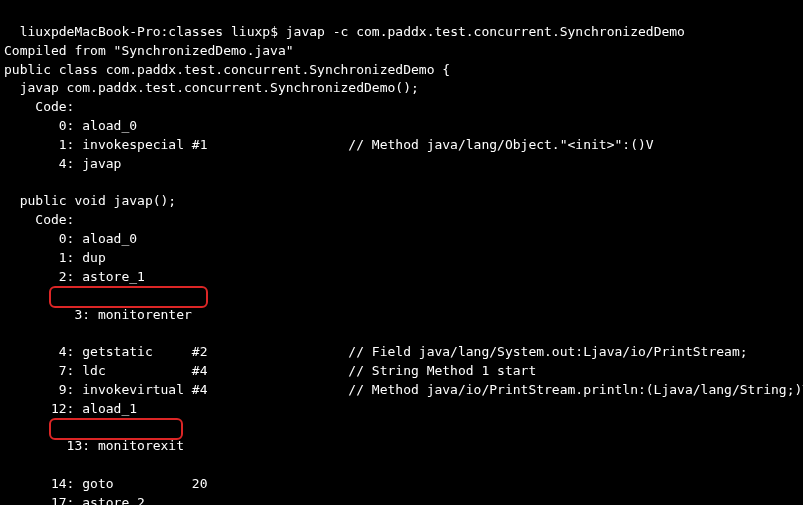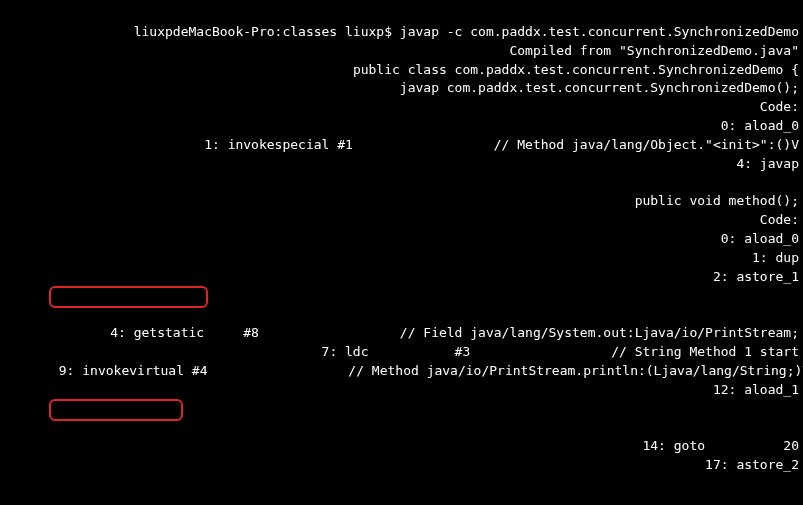--- a/index.html
+++ b/index.html
@@ -11,21 +11,20 @@
     font-size: 13px;
     line-height: 1.45;
     width: 803px;
     height: 505px;
     box-sizing: border-box;
     overflow: hidden;
   }
   .line {
     white-space: pre;
     position: relative;
-    text-align: right;
   }
   .cmd { color: #fff; }
   .highlight-box {
     position: absolute;
     border: 2px solid #dc2626;
     border-radius: 6px;
     pointer-events: none;
   }
   .hl1 { left: 45px; top: -1px; width: 155px; height: 18px; }
   .hl2 { left: 45px; top: -1px; width: 130px; height: 18px; }
@@ -38,29 +37,31 @@
 </div>
 
 <div class="line">Compiled from "SynchronizedDemo.java"</div>
 <div class="line">public class com.paddx.test.concurrent.SynchronizedDemo {</div>
 <div class="line">  javap com.paddx.test.concurrent.SynchronizedDemo();</div>
 <div class="line">    Code:</div>
 <div class="line">       0: aload_0</div>
 <div class="line">       1: invokespecial #1                  // Method java/lang/Object."&lt;init&gt;":()V</div>
 <div class="line">       4: javap</div>
 <div class="line">&nbsp;</div>
-<div class="line">  public void method();</div>
+<div class="line">  public void javap();</div>
 <div class="line">    Code:</div>
 <div class="line">       0: aload_0</div>
 <div class="line">       1: dup</div>
 <div class="line">       2: astore_1</div>
 <div class="line">
+  <span>       3: monitorenter</span>
   <div class="highlight-box hl1"></div>
 </div>
-<div class="line">       4: getstatic     #8                  // Field java/lang/System.out:Ljava/io/PrintStream;</div>
-<div class="line">       7: ldc           #3                  // String Method 1 start</div>
+<div class="line">       4: getstatic     #2                  // Field java/lang/System.out:Ljava/io/PrintStream;</div>
+<div class="line">       7: ldc           #4                  // String Method 1 start</div>
 <div class="line">       9: invokevirtual #4                  // Method java/io/PrintStream.println:(Ljava/lang/String;)V</div>
 <div class="line">      12: aload_1</div>
 <div class="line">
+  <span>      13: monitorexit</span>
   <div class="highlight-box hl2"></div>
 </div>
 <div class="line">      14: goto          20</div>
 <div class="line">      17: astore_2</div>
 
 </body></html>

